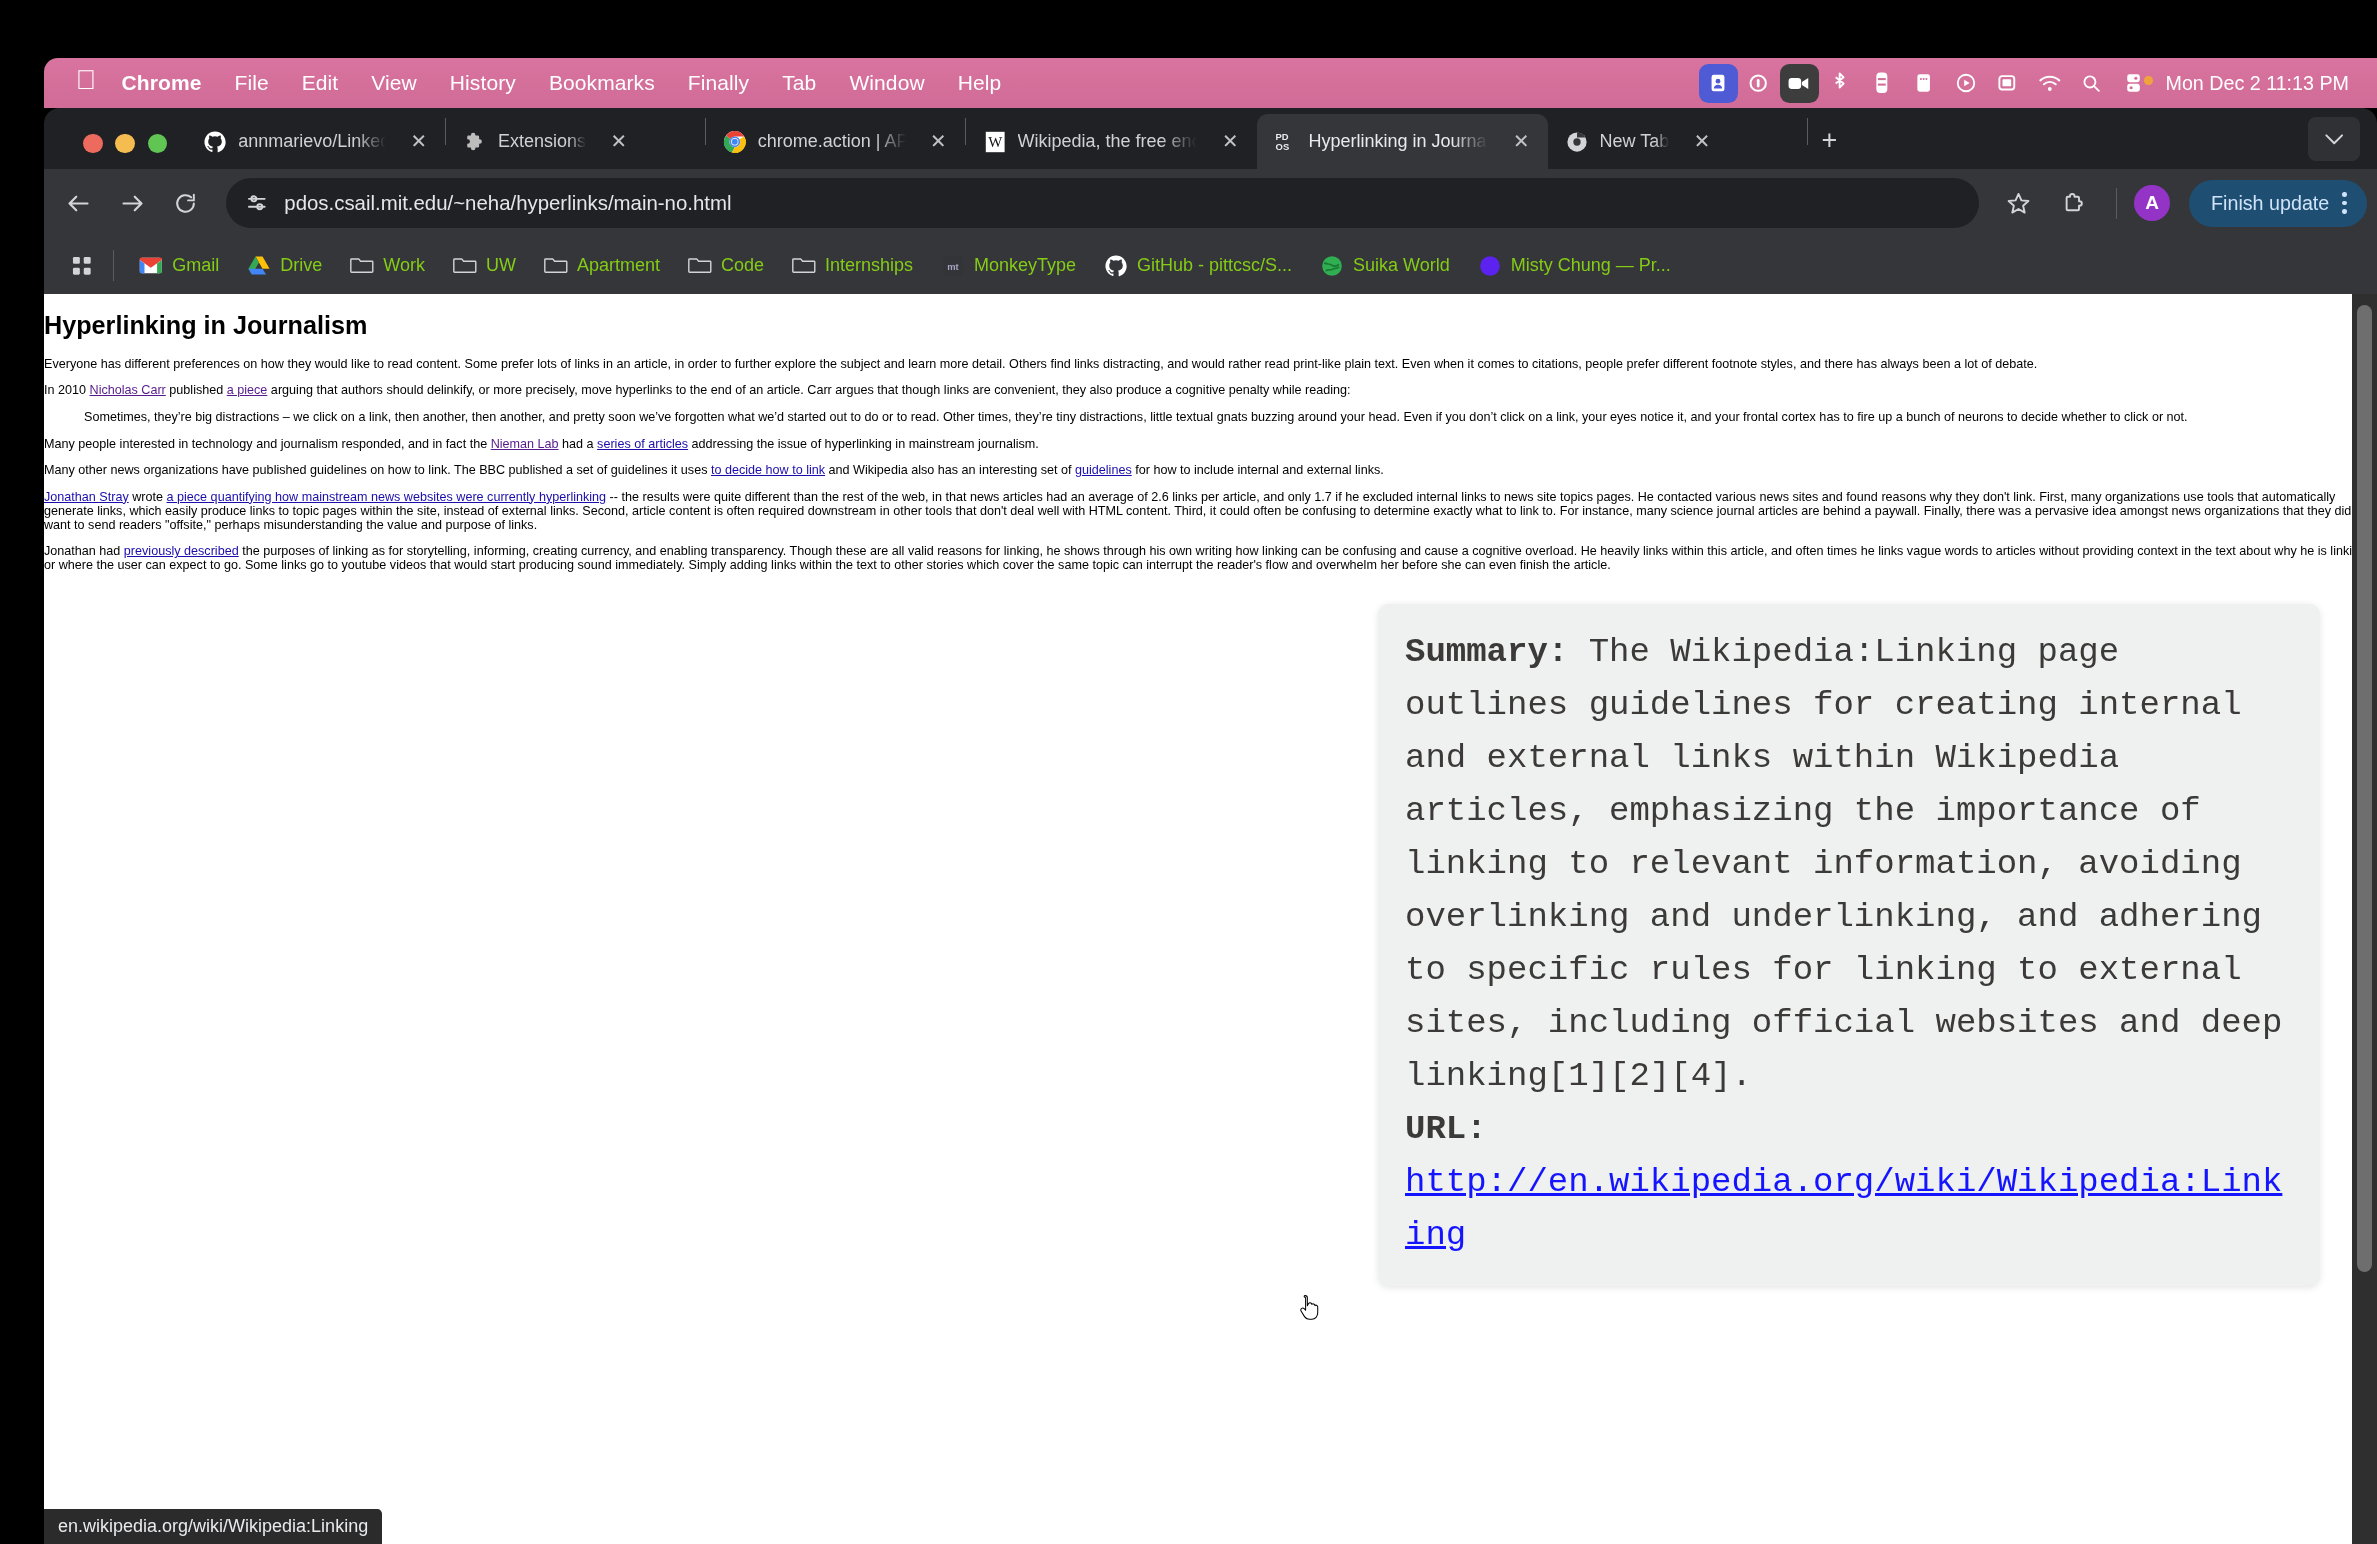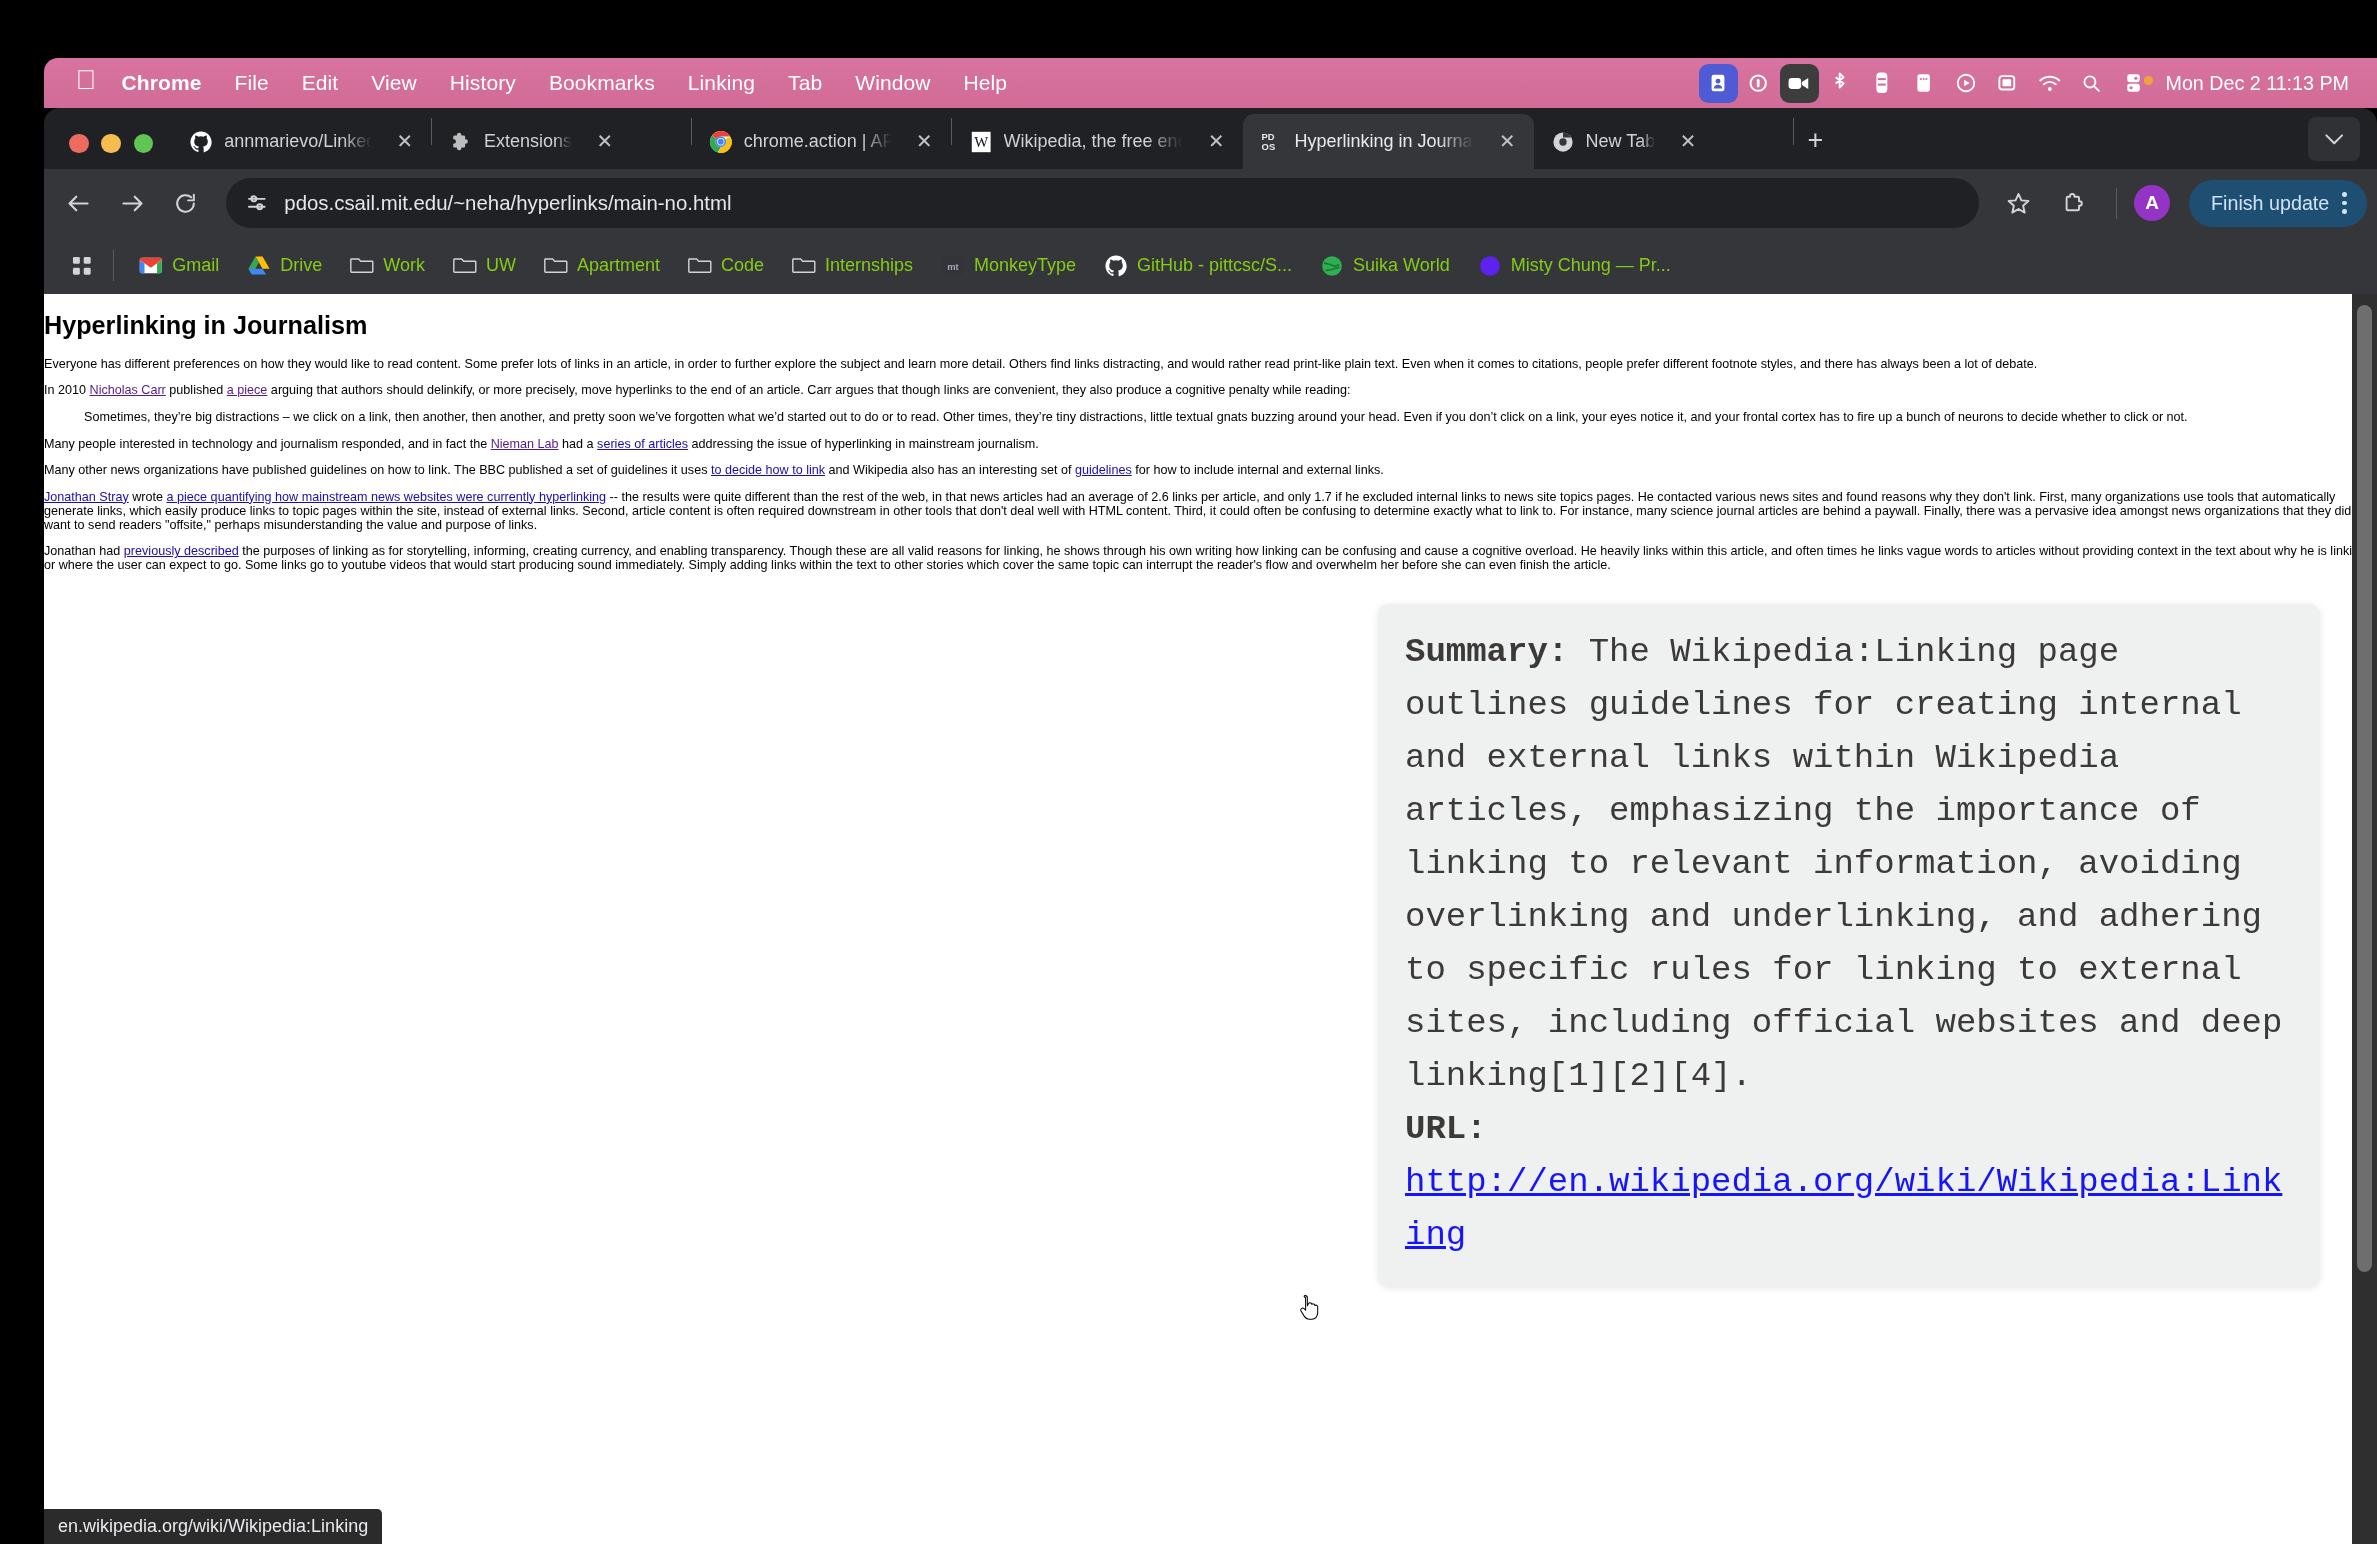--- a/index.html
+++ b/index.html
@@ -32,21 +32,21 @@
   .clock{color:#fff;font-size:19.7px;white-space:nowrap;margin-left:11px;}
   .orange-dot{width:8.6px;height:8.6px;border-radius:50%;background:#f0a33c;position:absolute;right:1.6px;top:14px;}
 
   
   .window{
     position:absolute;left:44px;top:108px;width:2333px;height:1436px;
     background:#202124;border-top-left-radius:15.7px;border-top-right-radius:15.7px;overflow:hidden;
   }
 
   
-  .tabstrip{position:relative;height:61px;display:flex;align-items:flex-end;padding-left:0;}
+  .tabstrip{position:relative;height:61px;display:flex;align-items:flex-end;padding-left:14px;}
   .traffic{display:flex;align-items:center;gap:12.6px;padding:0 19px 15.7px 25px;}
   .dot{width:19.7px;height:19.7px;border-radius:50%;}
   .dot.r{background:#ed6a5e;}.dot.y{background:#f5bd4f;}.dot.g{background:#61c554;}
   .tabs{display:flex;align-items:flex-end;height:61px;}
   .tab{
     height:55px;display:flex;align-items:center;gap:11px;padding:0 11px 0 17.3px;
     border-radius:11px 11px 0 0;position:relative;color:#cfd1d4;font-size:18px;
     box-sizing:border-box;
   }
   .tab.active{background:#35363a;color:#e8eaed;}
@@ -121,21 +121,21 @@
 <div class="screen">
 
   <div class="menubar">
     <div class="apple-logo"></div>
     <div class="menu-item bold">Chrome</div>
     <div class="menu-item">File</div>
     <div class="menu-item">Edit</div>
     <div class="menu-item">View</div>
     <div class="menu-item">History</div>
     <div class="menu-item">Bookmarks</div>
-    <div class="menu-item">Linking</div>
+    <div class="menu-item">Finally</div>
     <div class="menu-item">Tab</div>
     <div class="menu-item">Window</div>
     <div class="menu-item">Help</div>
 
     <div class="menubar-right">
       <div class="tray badge-blue">
         <svg width="22" height="22" viewBox="0 0 24 24">
             <rect x="5" y="3" width="14" height="18" rx="2.5" fill="#fff"></rect>
             <circle cx="12" cy="10" r="2.6" fill="#4f5bd5"></circle>
             <path d="M7.5 18c0-2.6 2-4 4.5-4s4.5 1.4 4.5 4z" fill="#4f5bd5"></path>

